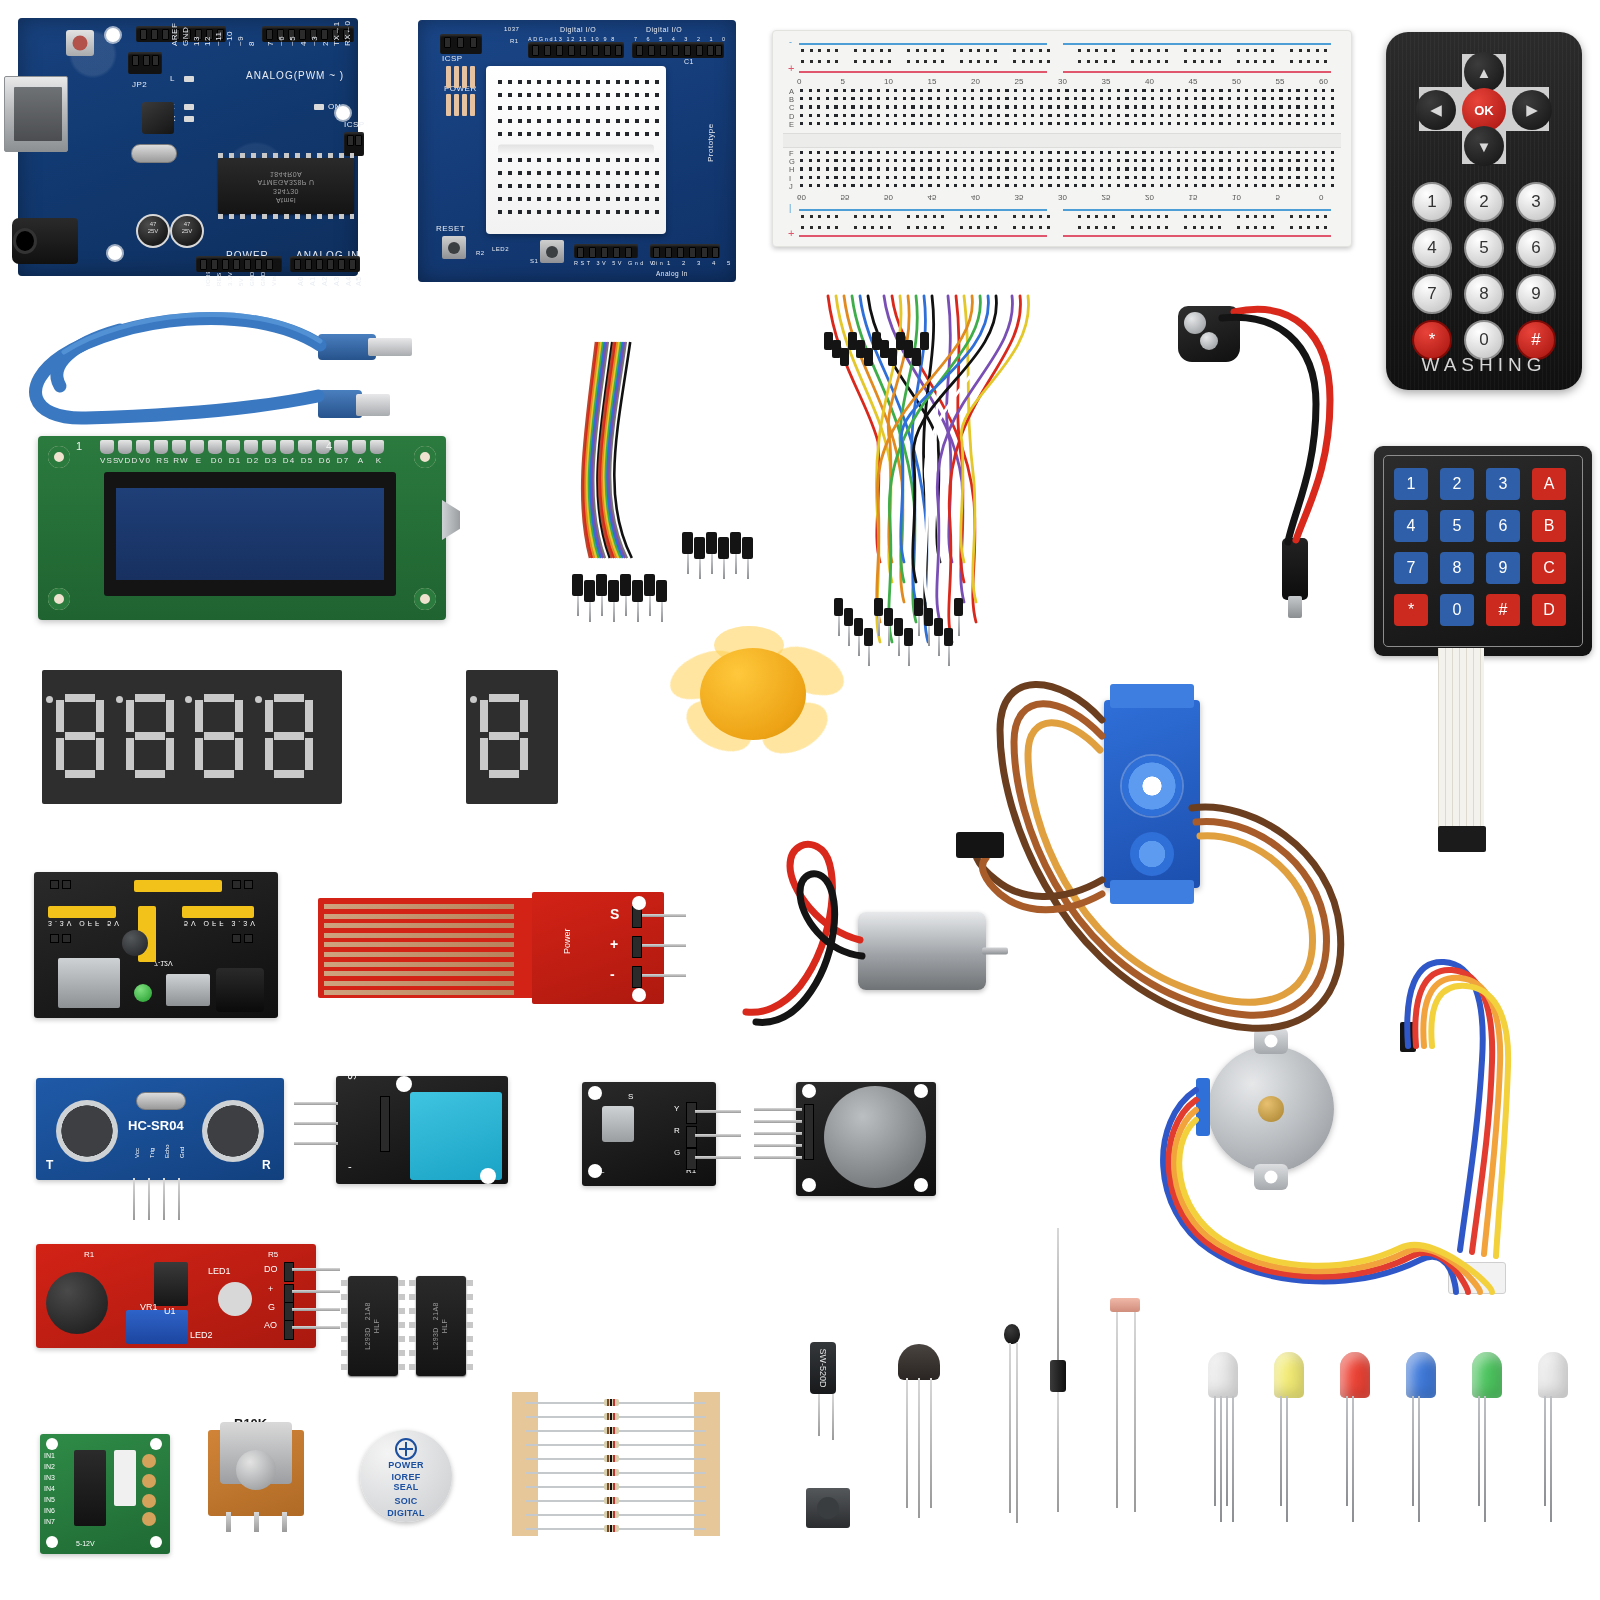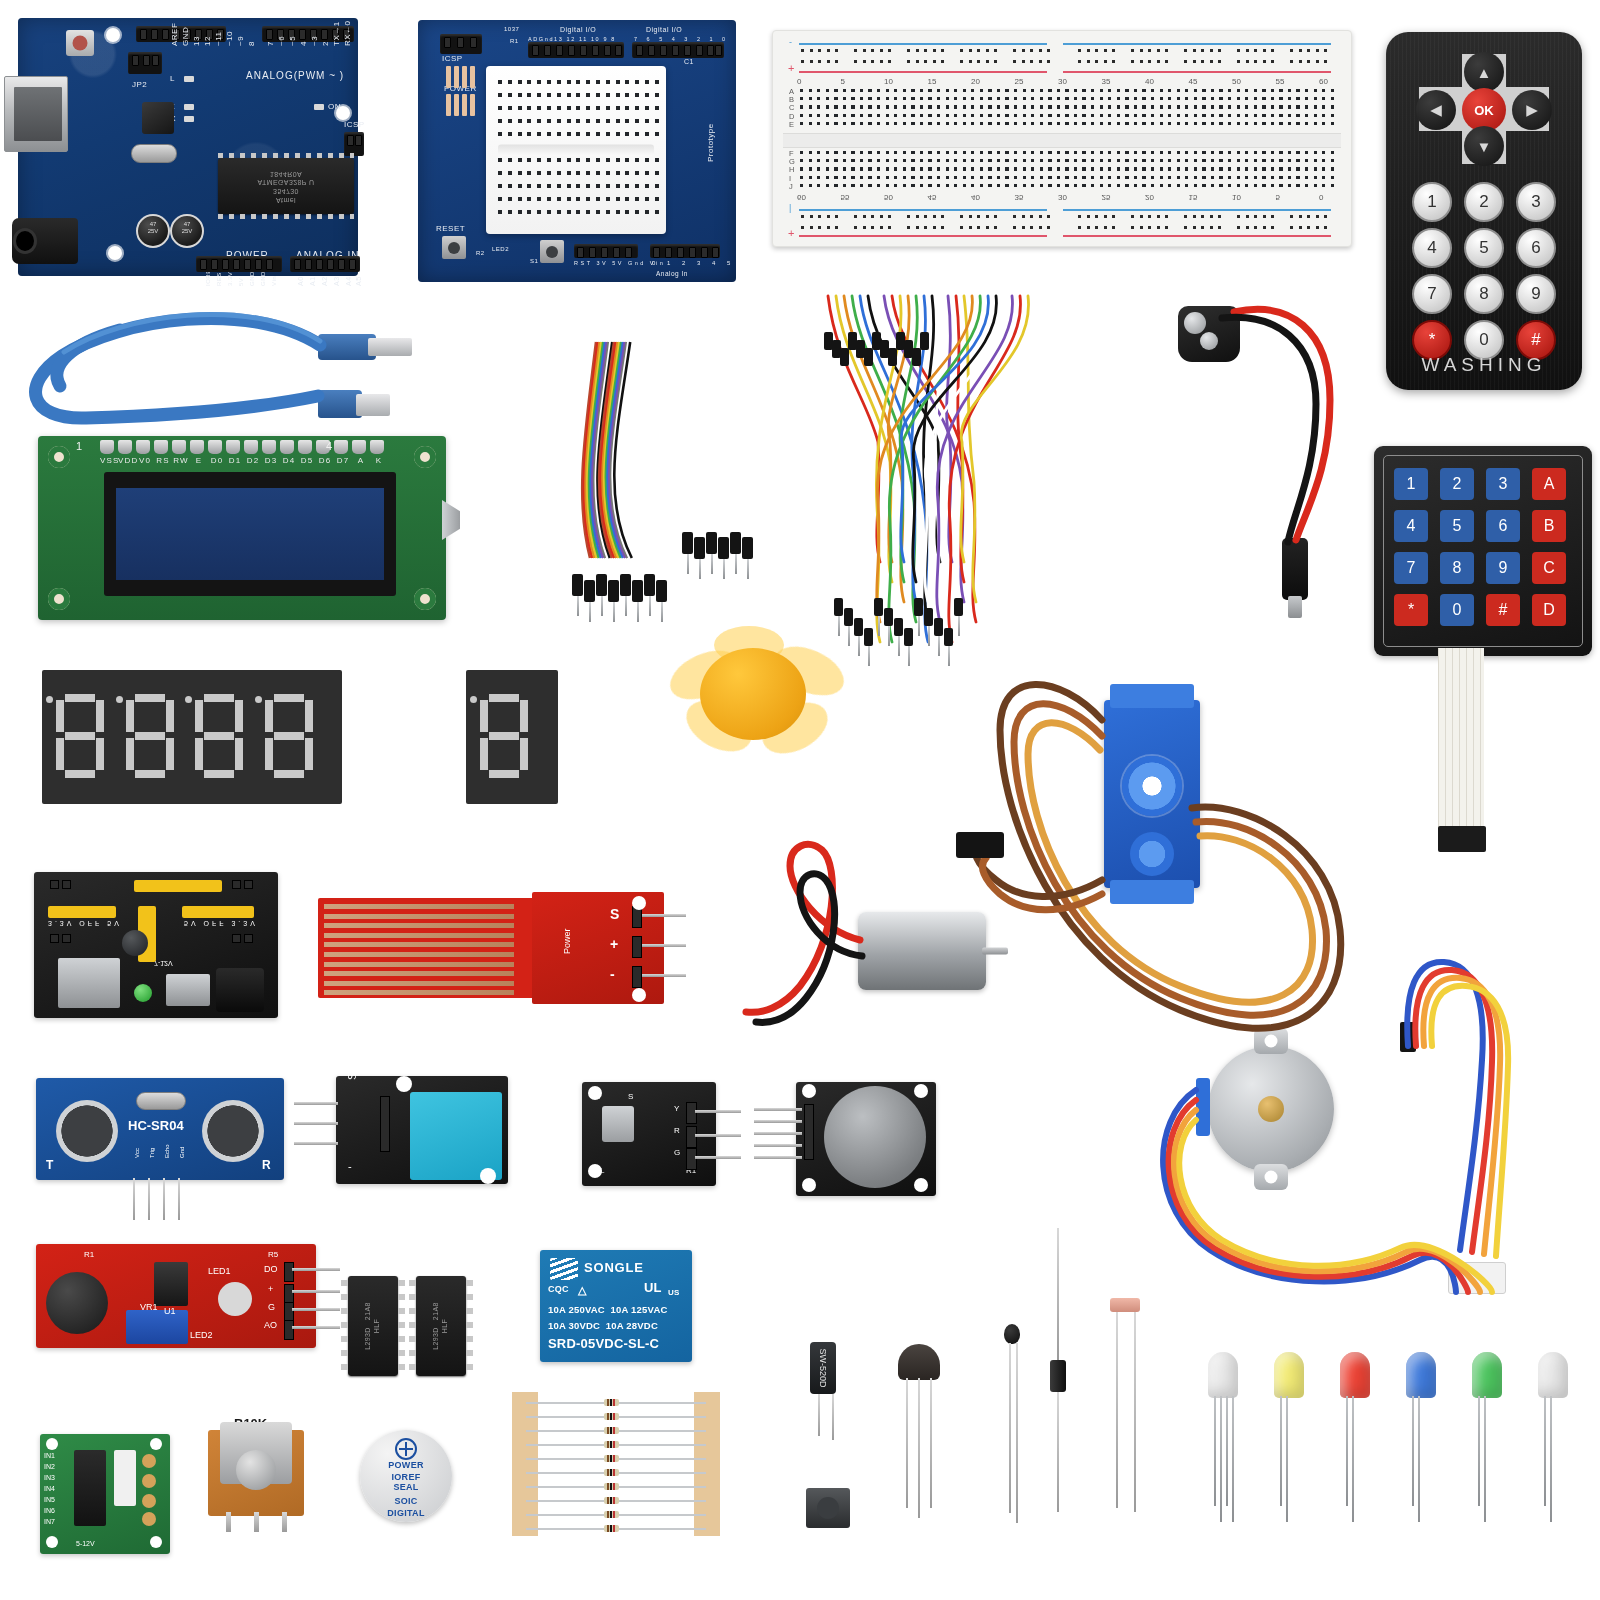--- a/index.html
+++ b/index.html
@@ -1857,36 +1857,20 @@
   <div class="it dip" style="left:416px;top:1276px;width:50px;height:100px;">
     <div style="position:absolute;left:-7px;top:4px;bottom:4px;width:7px;background:repeating-linear-gradient(180deg,#c8c8c8 0 6px,transparent 6px 14px);"></div>
     <div style="position:absolute;right:-7px;top:4px;bottom:4px;width:7px;background:repeating-linear-gradient(180deg,#c8c8c8 0 6px,transparent 6px 14px);"></div>
     <div class="lg" style="transform:translate(-50%,-50%) rotate(-90deg);">
       <span>L293D</span>
       &nbsp; <span>21A8</span><br>
       <span>HLF</span>
     </div>
   </div>
 
-  <div class="it relay">
-    <div style="position:absolute;left:10px;top:8px;width:28px;height:22px;
-        background:repeating-linear-gradient(160deg,#fff 0 3px,#1f7bb5 3px 6px);border-radius:2px;"></div>
-    <div class="rl" style="left:44px;top:10px;font-size:13px;letter-spacing:.8px;">SONGLE</div>
-    <div class="rl" style="left:8px;top:34px;font-size:9px;">CQC</div>
-    <div class="rl" style="left:38px;top:34px;font-size:11px;">△</div>
-    <div class="rl" style="left:104px;top:30px;font-size:13px;">UL</div>
-    <div class="rl" style="left:128px;top:38px;font-size:8px;">US</div>
-    <div class="rl" style="top:54px;font-size:9.5px;">
-      <span>10A 250VAC</span>&nbsp; <span>10A 125VAC</span>
-    </div>
-    <div class="rl" style="top:70px;font-size:9.5px;">
-      <span>10A  30VDC</span>&nbsp; <span>10A  28VDC</span>
-    </div>
-    <div class="rl" style="top:86px;font-size:13px;">SRD-05VDC-SL-C</div>
-  </div>
 
   <div class="it" style="left:508px;top:1392px;width:216px;height:144px;">
     <div class="paper" style="left:4px;top:0;width:26px;height:144px;"></div>
     <div class="paper" style="left:186px;top:0;width:26px;height:144px;"></div>
     <div id="resistors">
         <div style="position:absolute;left:18px;top:10px;width:180px;height:2px;background:#c6c9cc"></div>
         <div class="resbody" style="left:96px;top:7px">
             <span style="position:absolute;left:3px;top:0;width:2px;height:7px;background:#7a4a22"></span>
             <span style="position:absolute;left:6px;top:0;width:2px;height:7px;background:#111"></span>
             <span style="position:absolute;left:9px;top:0;width:2px;height:7px;background:#b33"></span>

